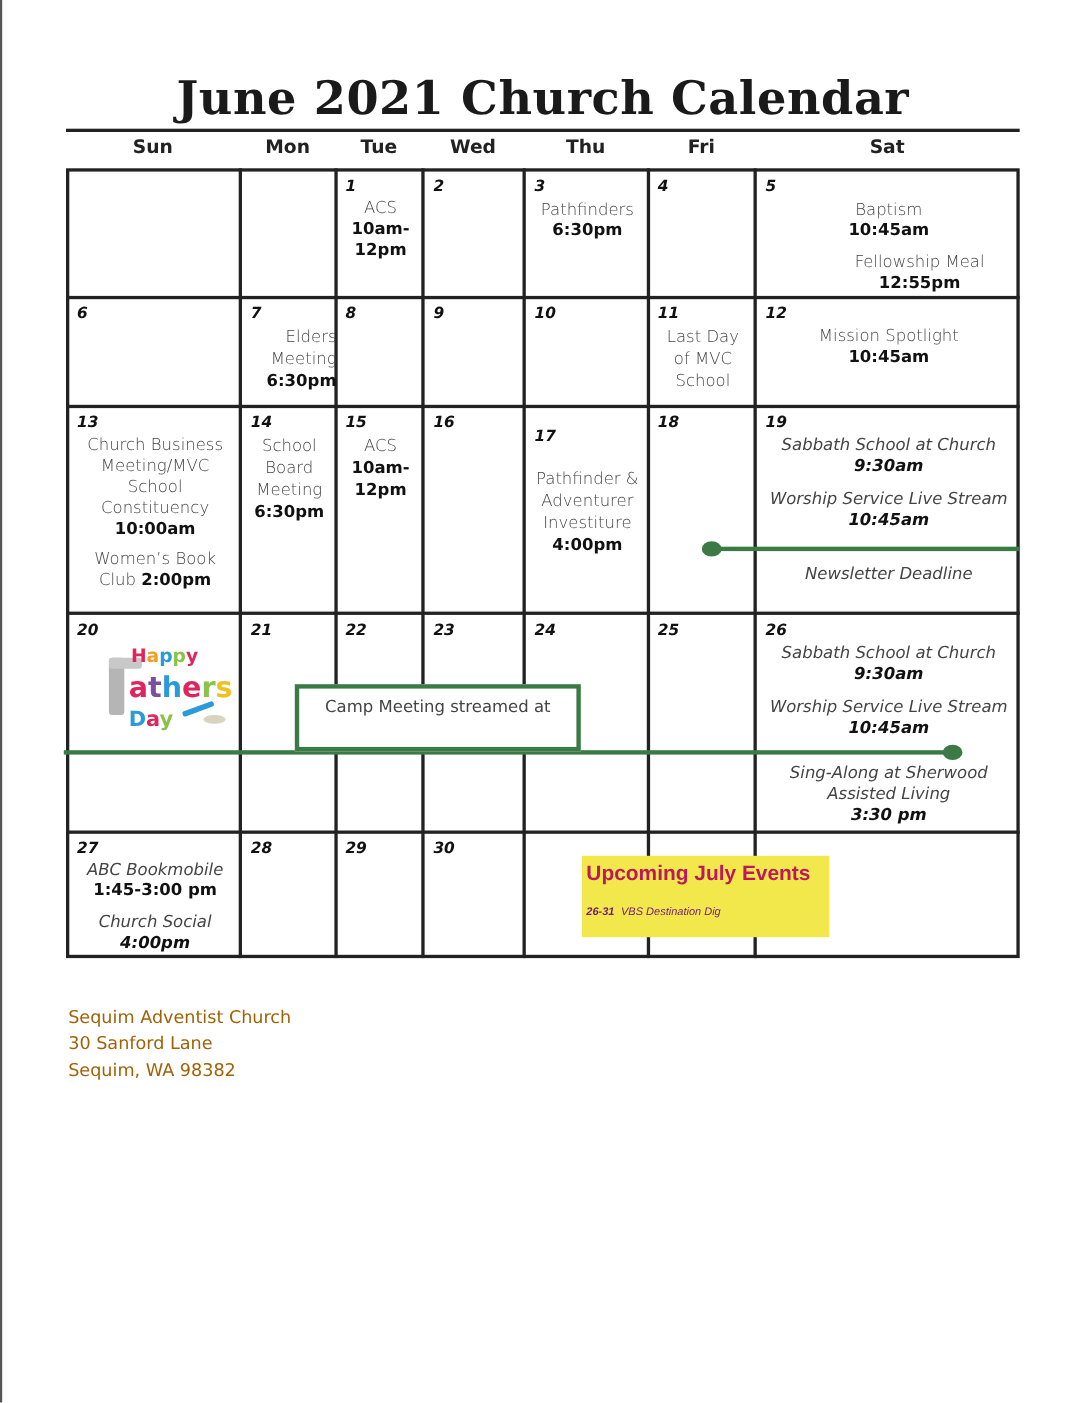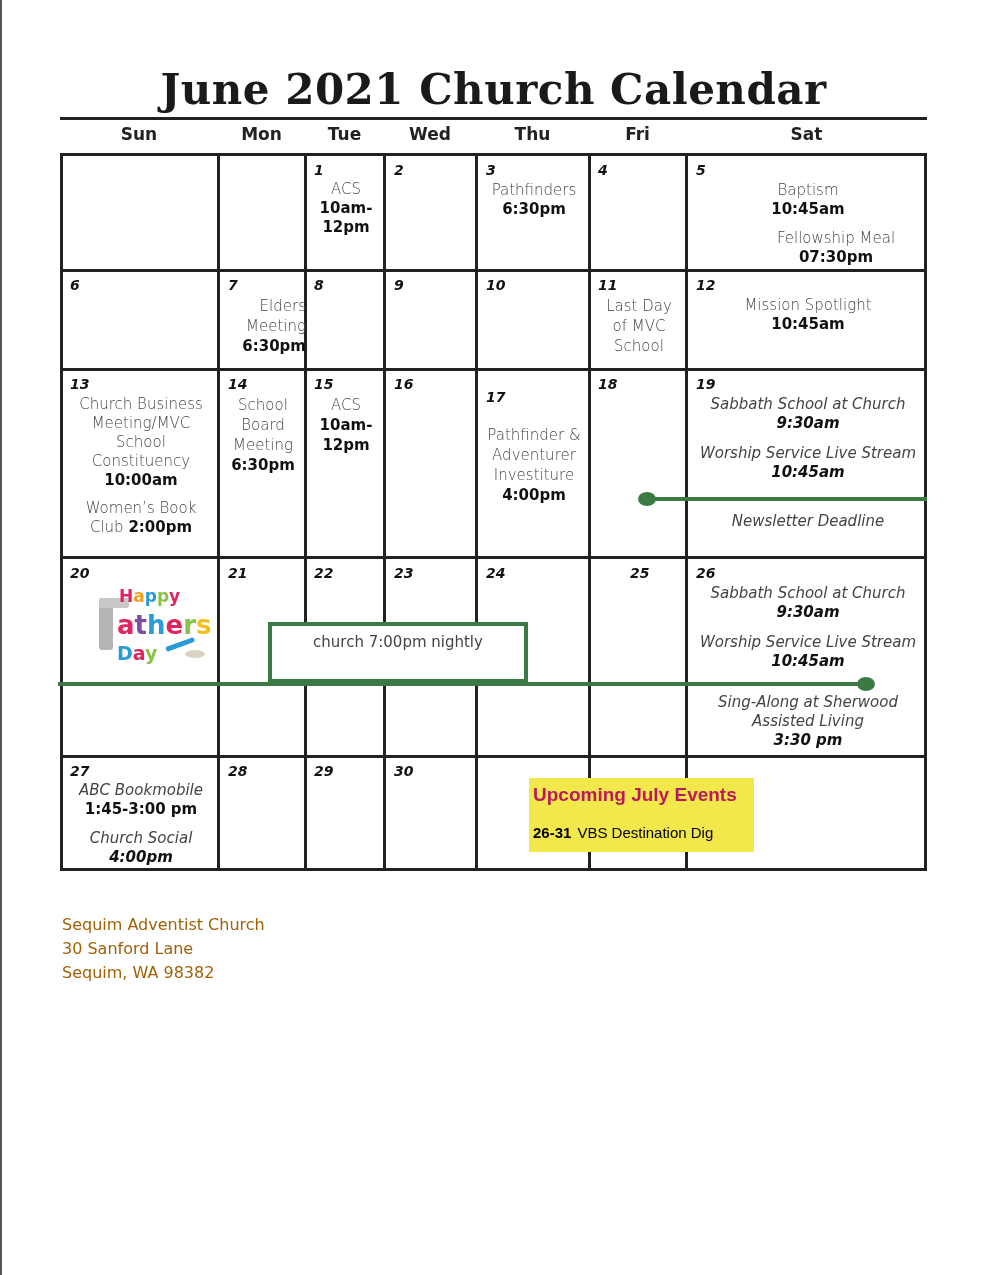--- a/index.html
+++ b/index.html
@@ -15,21 +15,21 @@
   .evt{position:absolute;text-align:center;font-size:15px;line-height:19px;color:#444;font-weight:300;}
   .evt .t{display:block;}
   .evt .b{display:block;font-weight:bold;color:#111;}
   .evt.it .t{font-style:italic;}
   .evt.it .b{font-style:italic;}
   .green-line{position:absolute;height:4px;background:#3c7a45;}
   .green-dot{position:absolute;width:18px;height:14px;border-radius:50%;background:#3c7a45;}
   .camp-box{position:absolute;left:268px;top:622px;width:260px;height:61px;box-sizing:border-box;border:4px solid #3c7a45;background:#fff;text-align:center;font-size:15px;line-height:20px;color:#444;padding-top:6px;}
   .july-box{position:absolute;left:529px;top:778px;width:225px;height:74px;background:#f2e84c;font-family:"Liberation Sans",sans-serif;}
   .july-title{position:absolute;left:4px;top:6px;font-size:19px;font-weight:bold;color:#be185d;}
-  .july-item{position:absolute;left:4px;top:46px;font-size:15px;color:#000000;}
+  .july-item{position:absolute;left:4px;top:46px;font-size:10px;color:#701a75;font-style:italic;}
   .july-item b{margin-right:6px;}
   .fday{position:absolute;left:95px;top:584px;width:120px;height:80px;}
   .addr{position:absolute;left:62px;top:913px;font-family:"DejaVu Sans",sans-serif;font-size:16px;line-height:24px;color:#a16207;}
 </style>
 </head>
 <body>
 
 <div class="page-edge"></div>
 
 <div class="title">June 2021 Church Calendar</div>
@@ -70,21 +70,21 @@
   <span class="b">6:30pm</span>
 </div>
 <div class="daynum" style="left:598px;top:162px;">4</div>
 <div class="daynum" style="left:696px;top:162px;">5</div>
 <div class="evt" style="left:688px;top:181px;width:240px;">
   <span class="t">Baptism</span>
   <span class="b">10:45am</span>
 </div>
 <div class="evt" style="left:688px;top:229px;width:240px;margin-left:28px;">
   <span class="t">Fellowship Meal</span>
-  <span class="b">07:30pm</span>
+  <span class="b">12:55pm</span>
 </div>
 
 <div class="daynum" style="left:70px;top:277px;">6</div>
 <div class="daynum" style="left:228px;top:277px;">7</div>
 <div class="evt" style="left:220px;top:296px;width:86px;line-height:20px;text-align:right;">
   <span class="t">Elders</span>
   <span class="t">Meeting</span>
   <span class="b">6:30pm</span>
 </div>
 <div class="daynum" style="left:314px;top:277px;">8</div>
@@ -167,40 +167,40 @@
       <tspan fill="#2a9ad8">D</tspan><tspan fill="#e0245e">a</tspan><tspan fill="#8bc34a">y</tspan>
     </text>
     <rect x="70" y="58" width="30" height="5" rx="2" fill="#2a9ad8" transform="rotate(-20 85 60)"></rect>
     <ellipse cx="100" cy="70" rx="10" ry="4" fill="#d9d4c0"></ellipse>
   </svg>
 </div>
 <div class="daynum" style="left:228px;top:565px;">21</div>
 <div class="daynum" style="left:314px;top:565px;">22</div>
 <div class="daynum" style="left:394px;top:565px;">23</div>
 <div class="daynum" style="left:486px;top:565px;">24</div>
-<div class="daynum" style="left:598px;top:565px;margin-left:32px;">25</div>
+<div class="daynum" style="left:598px;top:565px;">25</div>
 <div class="daynum" style="left:696px;top:565px;">26</div>
 <div class="evt it" style="left:688px;top:584px;width:240px;">
   <span class="t">Sabbath School at Church</span>
   <span class="b">9:30am</span>
 </div>
 <div class="evt it" style="left:688px;top:633px;width:240px;">
   <span class="t">Worship Service Live Stream</span>
   <span class="b">10:45am</span>
 </div>
 <div class="evt it" style="left:688px;top:693px;width:240px;">
   <span class="t">Sing-Along at Sherwood</span>
   <span class="t">Assisted Living</span>
   <span class="b">3:30 pm</span>
 </div>
 
 <div class="green-line" style="left:58px;top:682px;width:808px;"></div>
 <div class="green-dot" style="left:857px;top:677px;"></div>
 <div class="camp-box">
-  <div>church 7:00pm nightly</div>
+  <div>Camp Meeting streamed at</div>
 </div>
 
 <div class="daynum" style="left:70px;top:763px;">27</div>
 <div class="evt it" style="left:62px;top:781px;width:158px;">
   <span class="t">ABC Bookmobile</span>
   <span class="b" style="font-style:normal;">1:45-3:00 pm</span>
 </div>
 <div class="evt it" style="left:62px;top:829px;width:158px;">
   <span class="t">Church Social</span>
   <span class="b">4:00pm</span>

